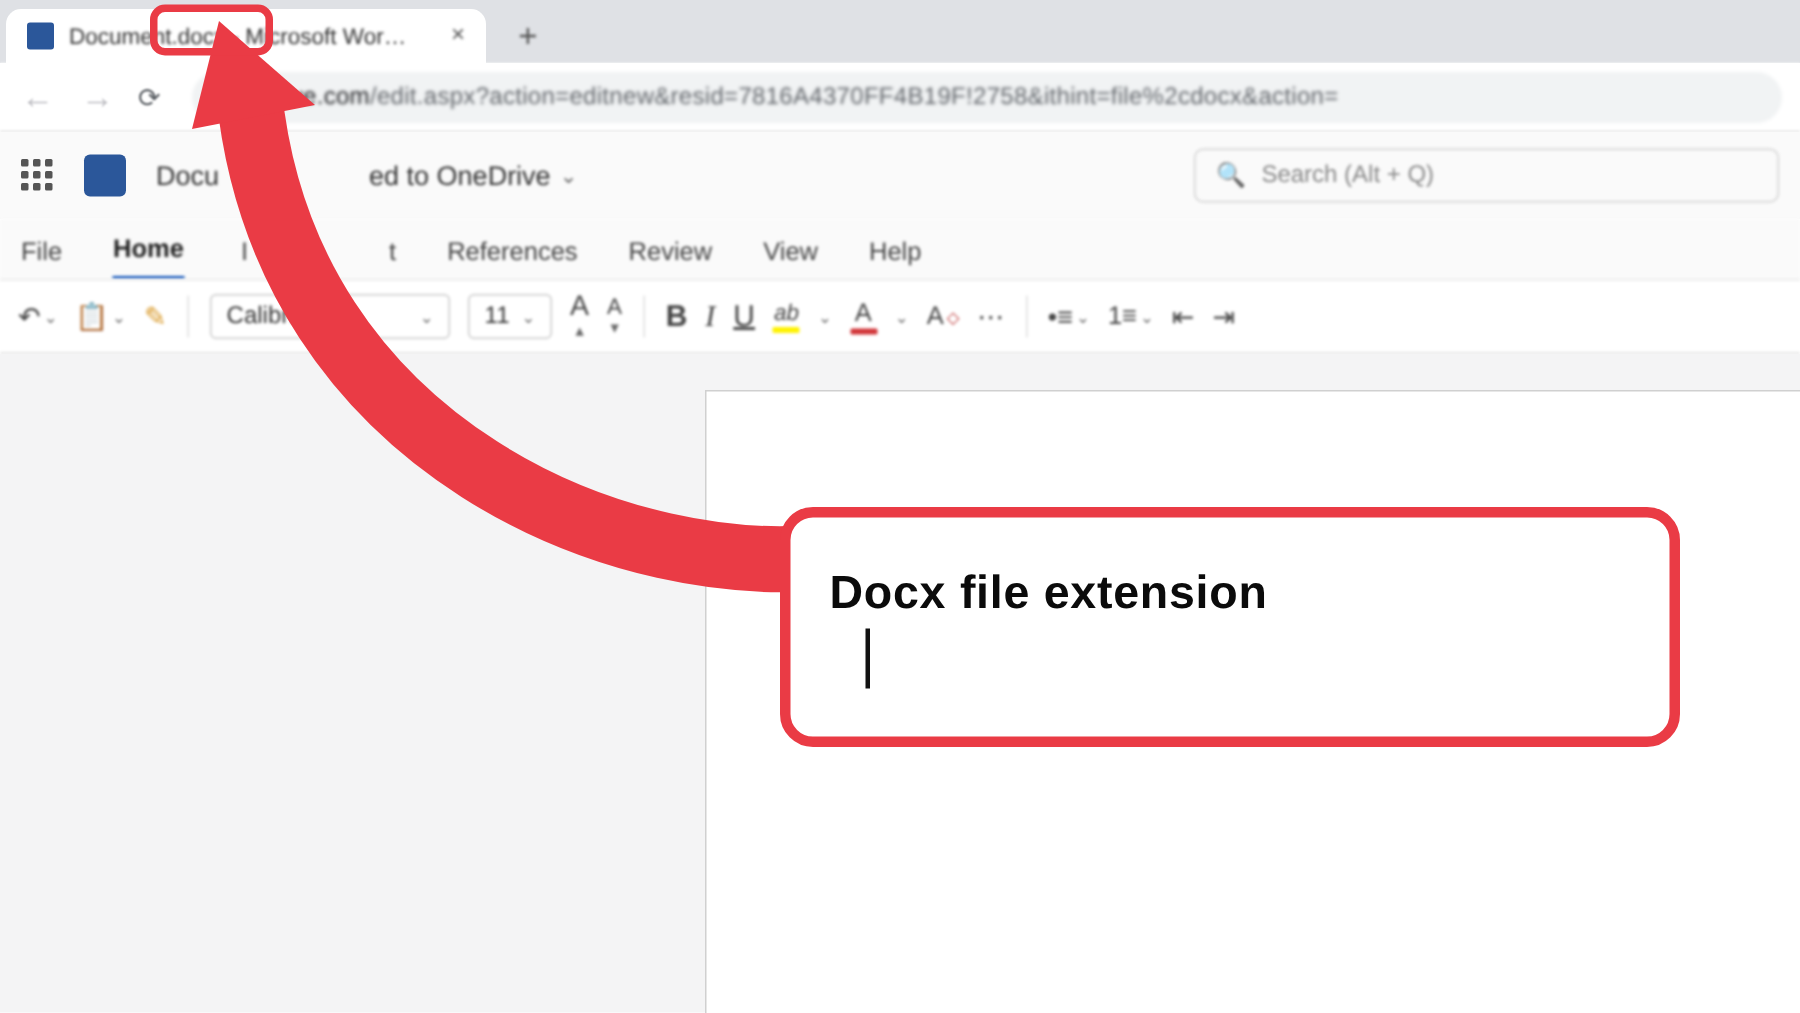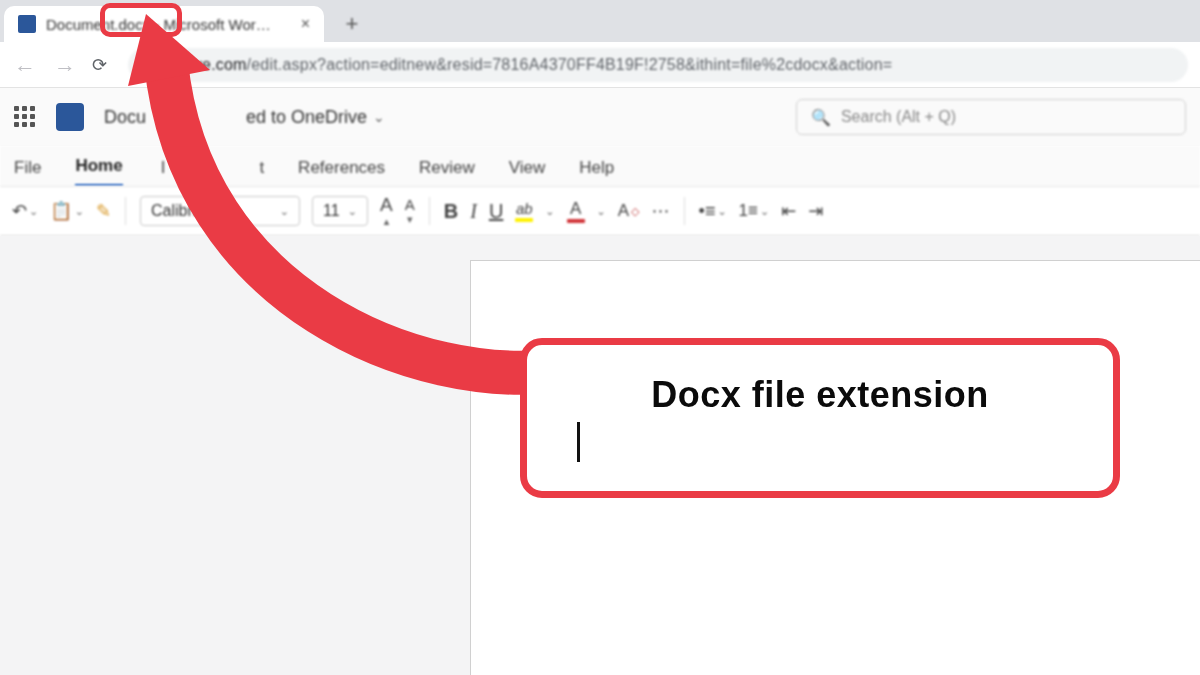--- a/index.html
+++ b/index.html
@@ -48,21 +48,21 @@
   .fc-swatch { display: inline-block; width: 18px; height: 4px; background: #d13438; border-radius: 1px; }
   .stack { display: flex; flex-direction: column; align-items: center; line-height: 1; }
 
   
   .canvas-area { position: absolute; top: 236px; left: 0; right: 0; bottom: 0; background: #f4f4f5; }
   .page { position: absolute; top: 24px; left: 470px; width: 820px; height: 560px; background: #fff; border: 1px solid #d0d0d0; }
 
   
   .highlight-box-tab { position: absolute; top: 3px; left: 100px; width: 82px; height: 34px; border: 5px solid #ea3b45; border-radius: 10px; z-index: 30; }
   .callout { position: absolute; top: 338px; left: 520px; width: 600px; height: 160px; border: 7px solid #ea3b45; border-radius: 22px; background: #fff; z-index: 30; display: flex; flex-direction: column; justify-content: center; padding: 10px 26px; }
-  .callout .big { font-size: 36px; font-weight: 700; color: #0b0b0b; letter-spacing: .5px; text-align: center; }
+  .callout .big { font-size: 31px; font-weight: 700; color: #0b0b0b; letter-spacing: .5px; }
   .callout .caret { width: 3px; height: 40px; background: #111; margin-top: 6px; margin-left: 24px; }
 
   .arrow-svg { position: absolute; top: 0; left: 0; z-index: 25; pointer-events: none; }
 </style>
 </head>
 <body>
 
 <div class="browser-tabs">
   <div class="tab">
     <span class="favicon"></span>

